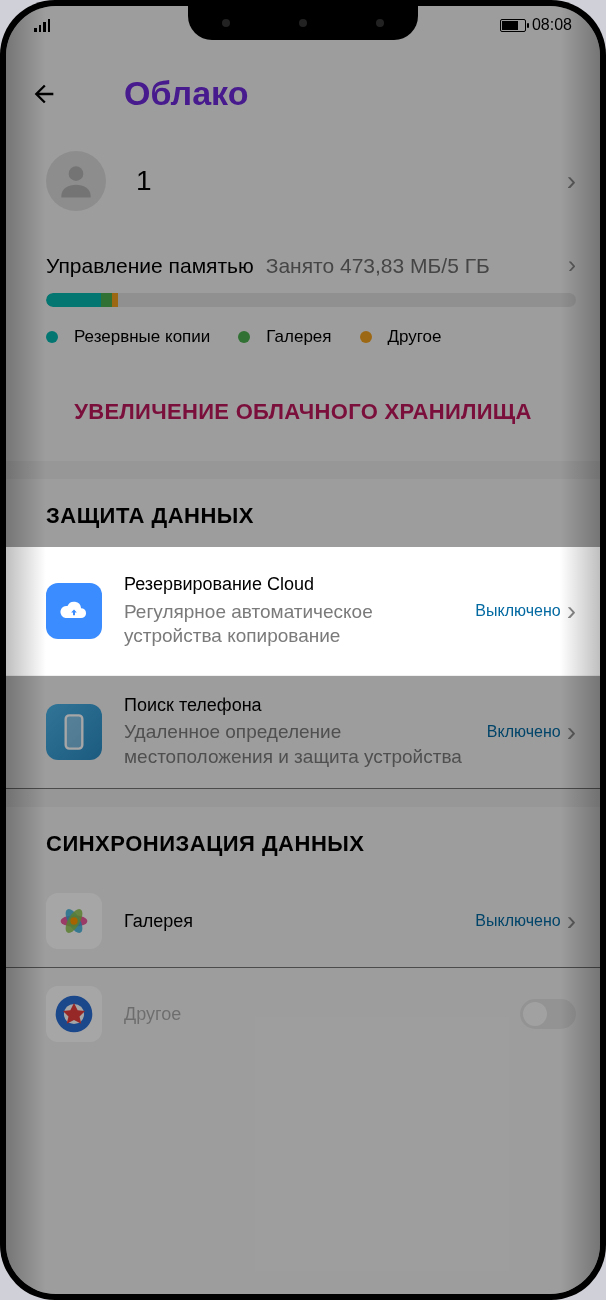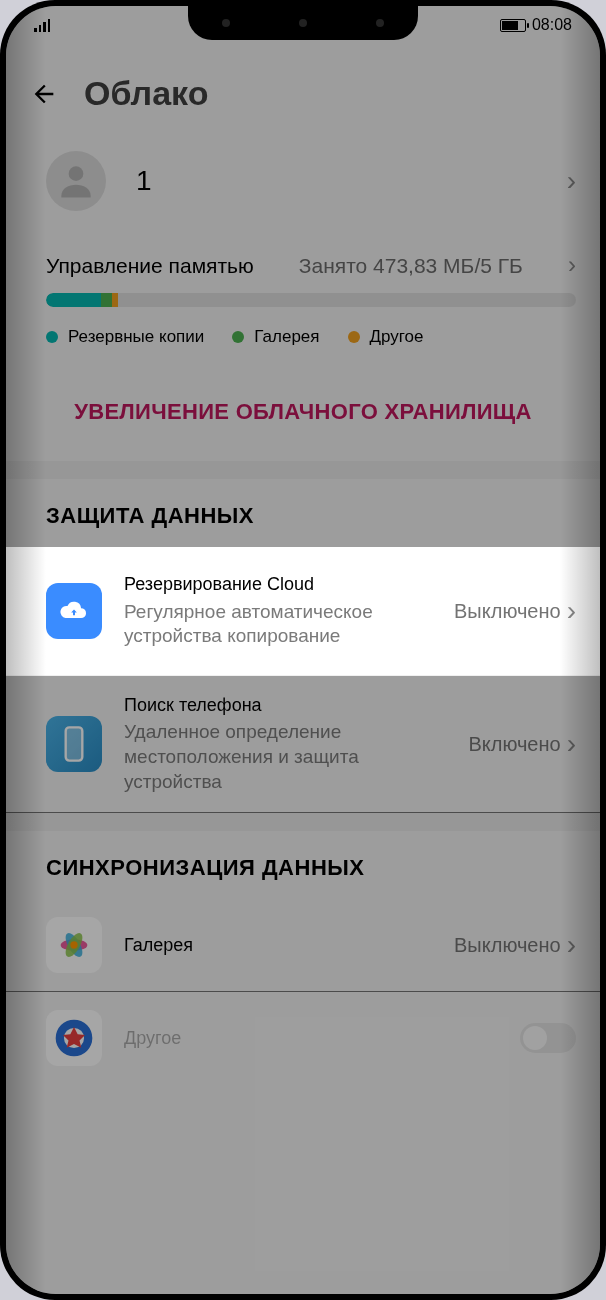--- a/index.html
+++ b/index.html
@@ -73,54 +73,55 @@
 
   .header {
     display: flex;
     align-items: center;
     padding: 30px 24px 20px;
     gap: 26px;
   }
   .header-title {
     font-size: 34px;
     font-weight: 600;
-    color: #404040;
+    color: #6d28d9;
+    margin-left: 40px;
   }
   .back-arrow { width:28px; height:28px; }
 
   .content { padding: 0 0 0 0; }
 
   .account-row {
     display: flex;
     align-items: center;
     padding: 18px 24px 30px 40px;
     gap: 30px;
   }
   .avatar {
     width: 60px; height: 60px; border-radius: 50%; background: #d9d9d9;
     display:flex; align-items:center; justify-content:center;
   }
   .avatar svg { width:44px; height:44px; fill:#b3b3b3;}
   .account-name { flex:1; font-size: 28px; color:#000;}
   .chevron { color:#8a8a8a; font-size:28px; font-weight:300;}
 
-  .storage-section { padding: 10px 24px 20px 40px; text-align: center;}
+  .storage-section { padding: 10px 24px 20px 40px;}
   .storage-header { display:flex; align-items:baseline; gap:12px; font-size:21px;}
   .storage-label { color:#000;}
   .storage-value { color:#6b6b6b; flex:1;}
   .storage-header .chevron{font-size:24px;}
   .progress-bar {
     margin-top:14px; height:14px; border-radius:7px; background:#dedede; position:relative; overflow:hidden;
   }
   .progress-seg { position:absolute; top:0; bottom:0;}
   .seg1{ left:0; width:55px; background:#06b6b0; border-radius:7px 0 0 7px;}
   .seg2{ left:55px; width:11px; background:#4caf50;}
   .seg3{ left:66px; width:6px; background:#f0a020;}
   .legend { display:flex; gap:28px; margin-top:20px; font-size:17px; color:#000;}
-  .legend-item{display:flex;align-items:center;gap:10px;}
+  .legend-item{display:flex;align-items:center;gap:16px;}
   .legend-dot{width:12px;height:12px;border-radius:50%;}
   .d1{background:#06b6b0;} .d2{background:#4caf50;} .d3{background:#f0a020;}
 
   .upsell {
     text-align:center; padding:32px 20px 36px;
     font-size:22px; font-weight:600; color:#be185d; letter-spacing:.3px;
   }
 
   .section-gap{height:18px; background:#e8e8e8;}
   .section-title{ font-size:22px; font-weight:700; padding:24px 24px 18px 40px; letter-spacing:.5px;}
@@ -135,21 +136,21 @@
   }
   .item-icon{ width:56px; height:56px; border-radius:12px; display:flex;align-items:center;justify-content:center; flex-shrink:0;}
   .ic-cloud{background:#3a8cff;}
   .ic-phone{background:linear-gradient(135deg,#4bb3e8,#2a8cc4);}
   .ic-gallery{background:#fff;}
   .ic-contacts{background:#2a8cff;}
   .ic-browser{background:#fff;}
   .item-text{flex:1;min-width:0;}
   .item-title{font-size:18px;color:#000;line-height:1.25;}
   .item-sub{font-size:19px;color:#7a7a7a;margin-top:4px;line-height:1.3;}
-  .item-status{font-size:20px;color:#737373;text-align:right;max-width:110px;line-height:1.2;}
+  .item-status{font-size:16px;color:#0369a1;text-align:right;max-width:110px;line-height:1.2;}
   .item-right{display:flex;align-items:center;gap:6px;}
 
   .toggle{width:56px;height:30px;border-radius:15px;background:#3a8cff;position:relative;}
   .toggle::after{content:"";position:absolute;right:3px;top:3px;width:24px;height:24px;border-radius:50%;background:#fff;}
   .toggle.off{background:#ccc;}
   .toggle.off::after{left:3px;right:auto;}
 
   .curve-mask-left,.curve-mask-right{
     position:absolute;top:0;bottom:0;width:40px;z-index:30;pointer-events:none;
   }

